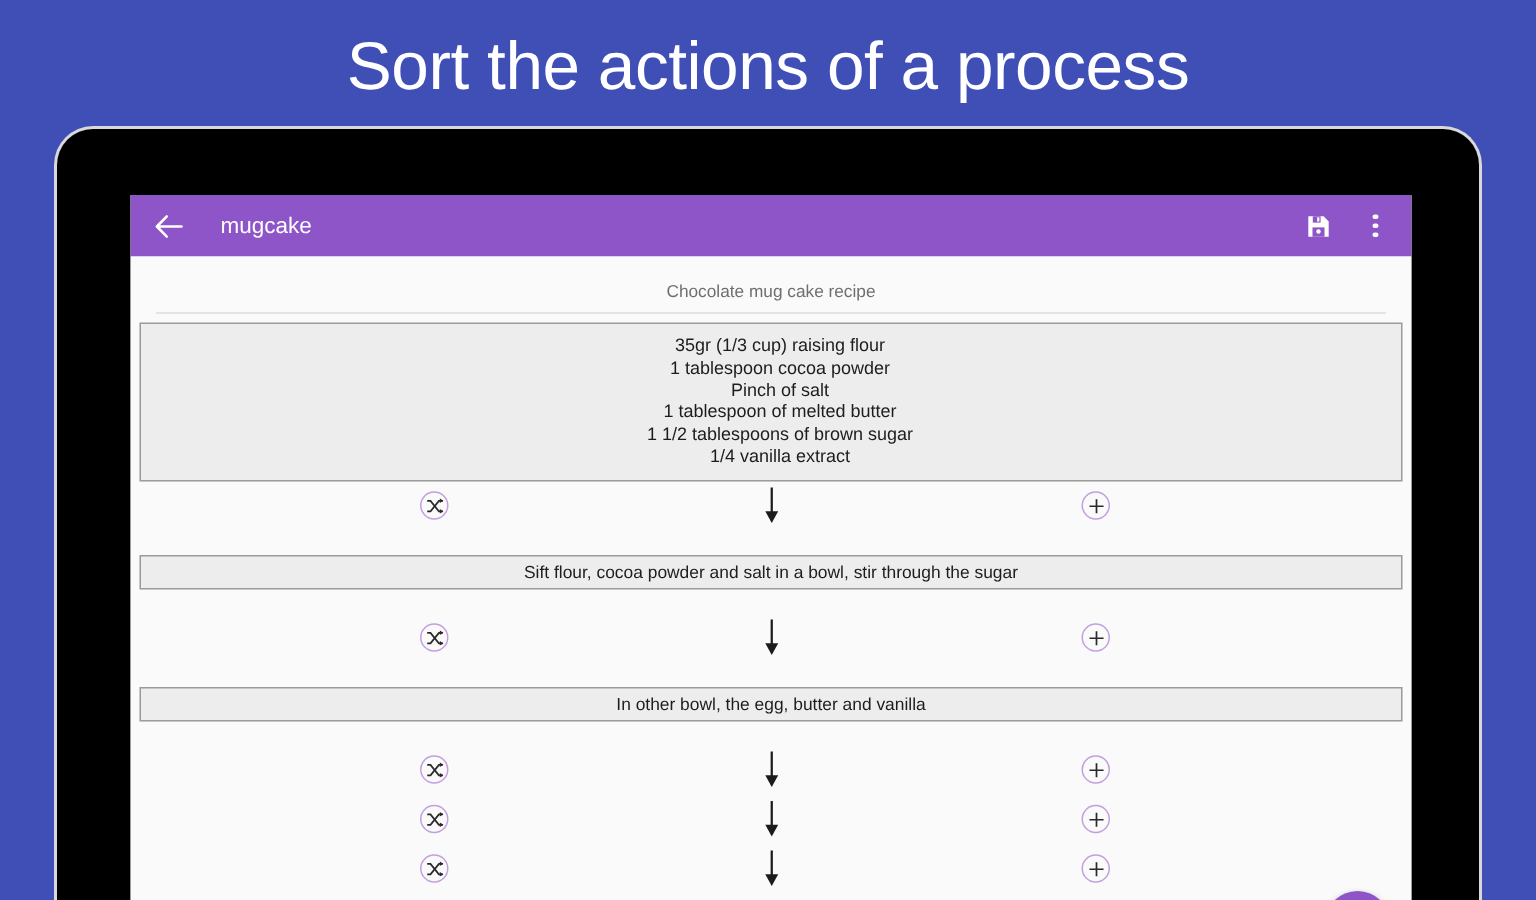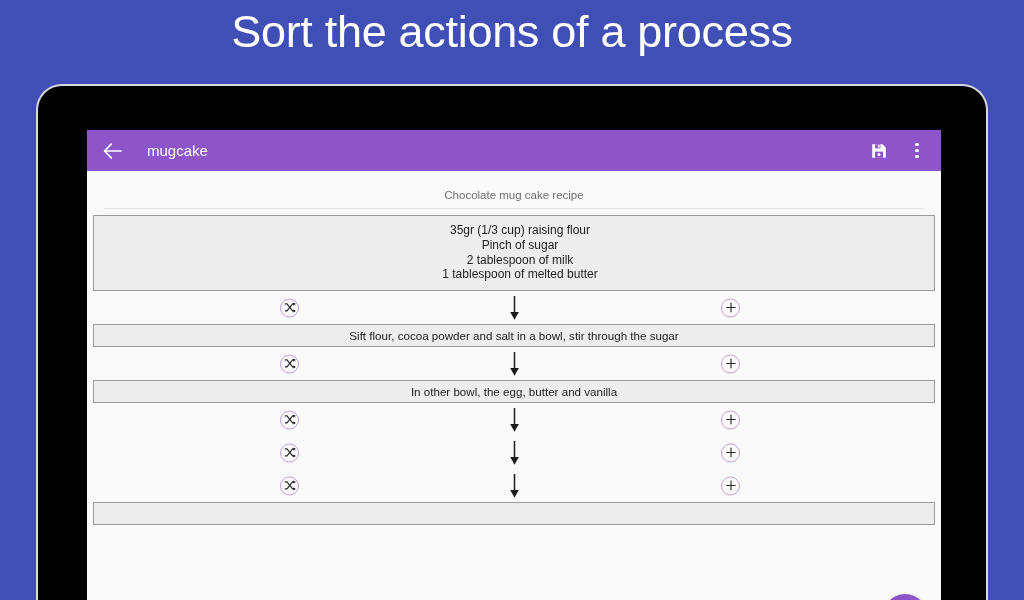--- a/index.html
+++ b/index.html
@@ -12,21 +12,21 @@
 
   body {
     background: #3f4fb5;
     font-family: "Liberation Sans", sans-serif;
     position: relative;
   }
 
   
   .headline {
     position: absolute;
-    top: 0;
+    top: 12px;
     left: 0;
     width: 1024px;
     height: 64px;
     display: flex;
     align-items: center;
     justify-content: center;
     color: #ffffff;
     font-size: 45px;
     font-weight: 400;
     letter-spacing: -0.3px;
@@ -160,21 +160,21 @@
     top: 50%;
     transform: translate(-50%, -50%);
     width: 14px;
     height: 25px;
     display: flex;
     align-items: center;
     justify-content: center;
   }
 
   .step {
-    margin: 0 6px;
+    margin: 16px 6px;
     border: 1px solid #9b9b9b;
     background: #ededed;
     height: 23px;
     display: flex;
     align-items: center;
     justify-content: center;
   }
   .step-text {
     font-size: 11.6px;
     color: #1d1d1d;
@@ -233,23 +233,25 @@
       </div>
     </div>
 
     <div class="content">
 
       <div class="recipe-title">Chocolate mug cake recipe</div>
       <div class="title-rule"></div>
 
       <div class="panel">
         <div class="line">35gr (1/3 cup) raising flour</div>
-        <div class="line">Pinch of sugar</div>
-        <div class="line">2 tablespoon of milk</div>
+        <div class="line">1 tablespoon cocoa powder</div>
+        <div class="line">Pinch of salt</div>
         <div class="line">1 tablespoon of melted butter</div>
+        <div class="line">1 1/2 tablespoons of brown sugar</div>
+        <div class="line">1/4 vanilla extract</div>
       </div>
 
       <div class="connector">
         <div class="conn-icon shuffle">
           <svg width="12" height="12" viewBox="0 0 12 12" aria-hidden="true">
             <path d="M0.8 2.4 H3.0 L8.6 9.4 H11.2" fill="none" stroke="#2a2a2a" stroke-width="1.15"></path>
             <path d="M0.8 9.4 H3.0 L8.6 2.4 H11.2" fill="none" stroke="#2a2a2a" stroke-width="1.15"></path>
             <path d="M9.2 0.9 L11.6 2.4 L9.2 3.9 Z" fill="#2a2a2a"></path>
             <path d="M9.2 7.9 L11.6 9.4 L9.2 10.9 Z" fill="#2a2a2a"></path>
           </svg>

